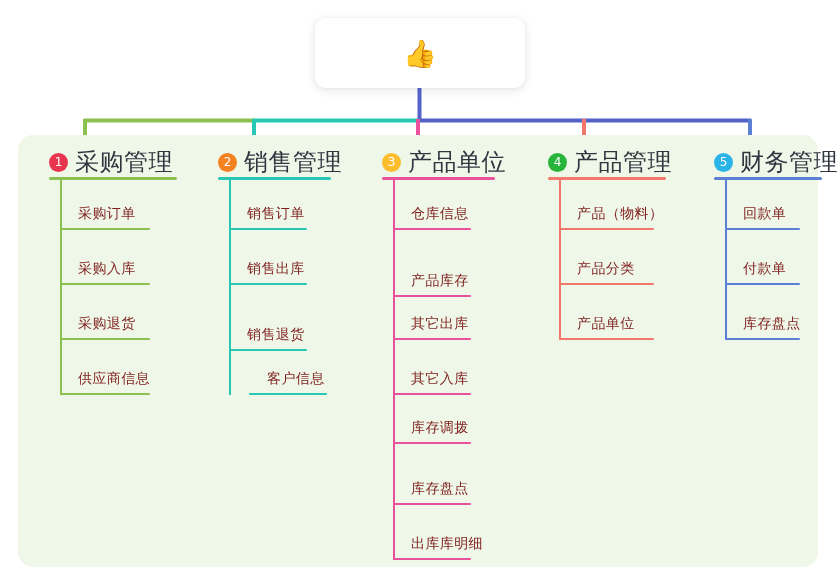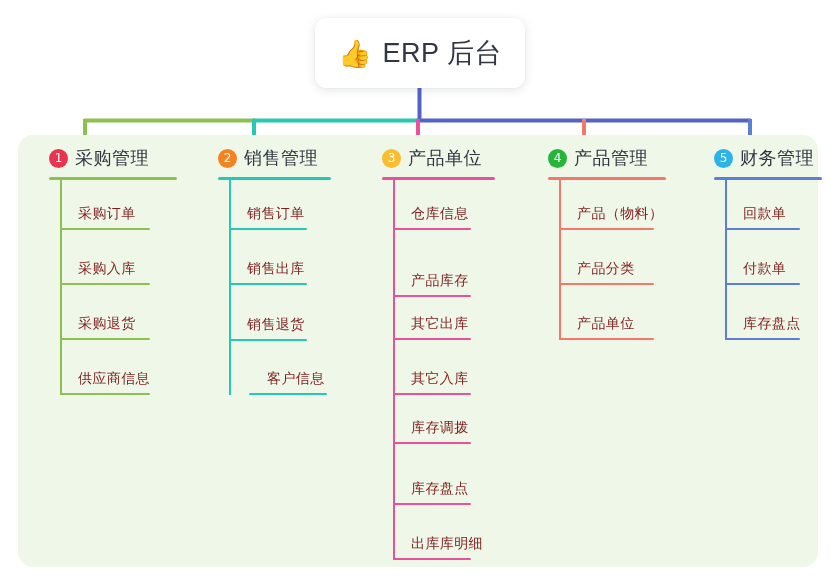--- a/index.html
+++ b/index.html
@@ -60,21 +60,21 @@
   }
   .badge{
     width:19px;height:19px;border-radius:50%;
     color:#fff;font-size:12px;
     display:flex;align-items:center;justify-content:center;
     font-family:"DejaVu Sans",sans-serif;
     line-height:1;
     flex:none;
   }
   .col-title{
-    font-size:18px;color:#2f3640;letter-spacing:.5px;
+    font-size:24px;color:#2f3640;letter-spacing:.5px;
   }
   .head-rule{
     position:absolute;
     top:42px;left:0;height:3px;border-radius:2px;
   }
   .spine{
     position:absolute;
     left:11px;top:45px;
     width:2px;
   }
@@ -108,21 +108,20 @@
 
     <line x1="85" y1="119" x2="85" y2="152" stroke="#8cc152" stroke-width="4"></line>
     <line x1="254" y1="119" x2="254" y2="152" stroke="#27c7b4" stroke-width="4"></line>
     <line x1="418" y1="119" x2="418" y2="152" stroke="#e9519d" stroke-width="4"></line>
     <line x1="584" y1="119" x2="584" y2="152" stroke="#f4776c" stroke-width="4"></line>
     <line x1="750" y1="119" x2="750" y2="152" stroke="#5b7fd4" stroke-width="4"></line>
   </svg>
 
   <div class="root-node">
     <span class="root-emoji">👍</span>
-    <span class="root-title">ERP 后台</span>
   </div>
 
   <div class="panel">
     <div id="cols">
         <div class="col" style="left: 31px;">
           <div class="col-head">
             <span class="badge" style="background: rgb(232, 52, 78);">1</span>
             <span class="col-title">采购管理</span>
           </div>
           <div class="head-rule" style="width: 128px; background: rgb(140, 193, 82);"></div>
@@ -152,21 +151,21 @@
           <div class="head-rule" style="width: 113px; background: rgb(39, 199, 180);"></div>
           <div class="spine" style="height: 215px; background: rgb(39, 199, 180);"></div>
           <div class="leaf" style="top: 65px; width: 118px; height: 30px;">
             <span class="leaf-label">销售订单</span>
             <div class="leaf-rule" style="width: 78px; background: rgb(39, 199, 180);"></div>
           </div>
           <div class="leaf" style="top: 120px; width: 118px; height: 30px;">
             <span class="leaf-label">销售出库</span>
             <div class="leaf-rule" style="width: 78px; background: rgb(39, 199, 180);"></div>
           </div>
-          <div class="leaf" style="top: 176px; width: 118px; height: 30px; padding-left: 48px;">
+          <div class="leaf" style="top: 186px; width: 118px; height: 30px; padding-left: 48px;">
             <span class="leaf-label">销售退货</span>
             <div class="leaf-rule" style="width: 78px; background: rgb(39, 199, 180);"></div>
           </div>
           <div class="leaf" style="top: 230px; width: 118px; height: 30px; margin-left: 20px;">
             <span class="leaf-label">客户信息</span>
             <div class="leaf-rule" style="width: 78px; background: rgb(39, 199, 180);"></div>
           </div>
         </div>
         <div class="col" style="left: 364px;">
           <div class="col-head">

